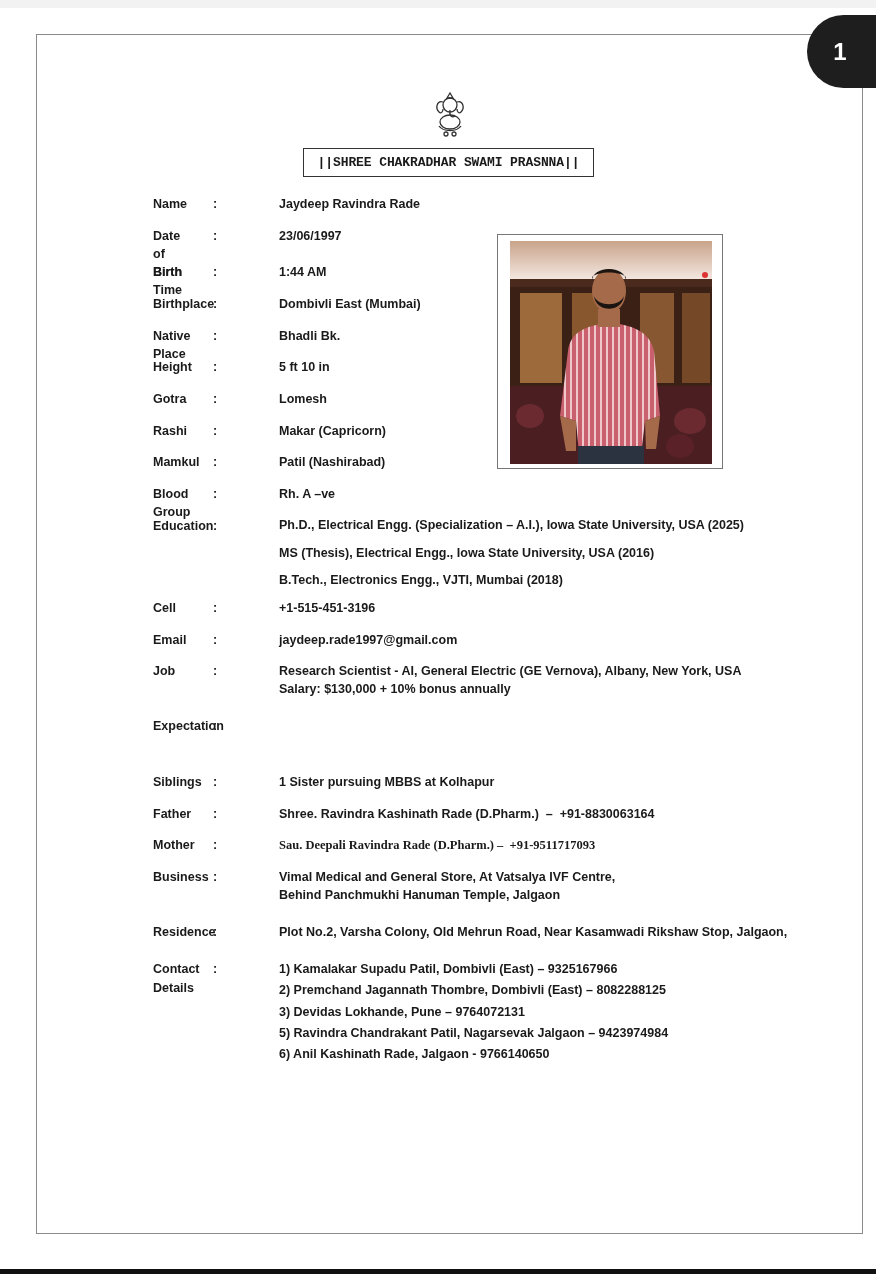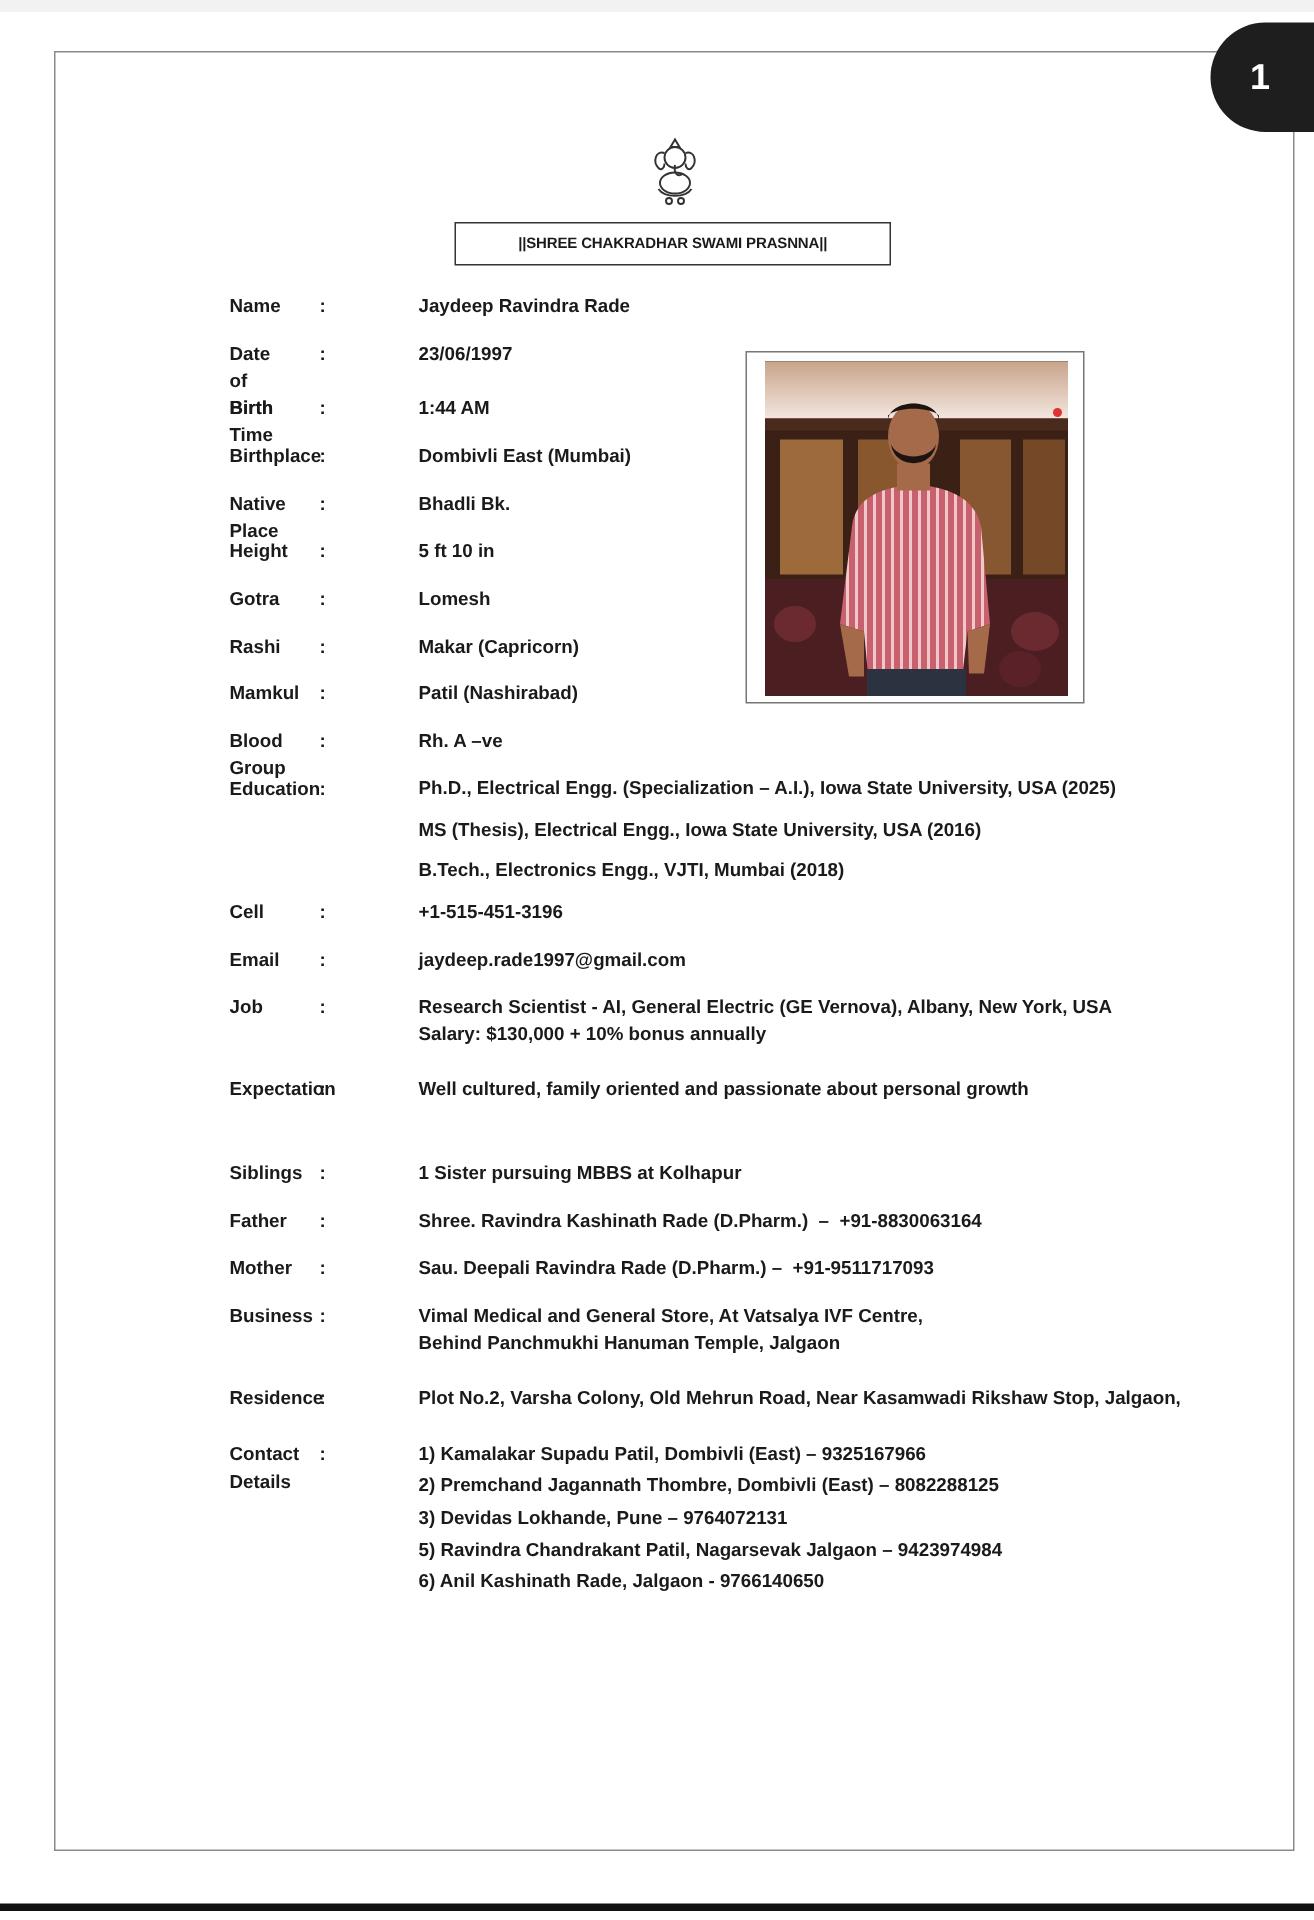--- a/index.html
+++ b/index.html
@@ -3,21 +3,21 @@
   <meta charset="utf-8">
   <style>
     * { box-sizing: border-box; margin: 0; padding: 0; }
     html, body { width: 876px; height: 1280px; background: #ffffff; overflow: hidden; }
     body { position: relative; font-family: "Liberation Sans", "DejaVu Sans", sans-serif; color: #1a1a1a; }
     .top-bar { position: absolute; left: 0; top: 0; width: 876px; height: 8px; background: #f2f2f2; }
     .page-frame { position: absolute; left: 36px; top: 34px; width: 827px; height: 1200px; border: 1px solid #8a8a8a; background: #fff; }
     .page-badge { position: absolute; left: 807px; top: 15px; width: 80px; height: 73px; background: #1e1e1e; border-radius: 37px 0 0 37px; color: #fff; font-size: 24px; font-weight: bold; display: flex; align-items: center; justify-content: center; padding-right: 14px; }
     .bottom-bar { position: absolute; left: 0; top: 1269px; width: 876px; height: 5px; background: #111; }
     .ganesha { position: absolute; left: 431px; top: 90px; width: 38px; height: 48px; }
-    .title-box { position: absolute; left: 303px; top: 148px; width: 291px; height: 29px; border: 1px solid #333; display: flex; align-items: center; justify-content: center; font-size: 10px; font-weight: bold; letter-spacing: -0.1px; }
+    .title-box { position: absolute; left: 303px; top: 148px; width: 291px; height: 29px; border: 1px solid #333; display: flex; align-items: center; justify-content: center; font-size: 13px; font-weight: bold; letter-spacing: -0.1px; font-family: Liberation Mono, monospace; }
     .photo-frame { position: absolute; left: 497px; top: 234px; width: 226px; height: 235px; border: 1px solid #777; background: #fff; }
     .photo { position: absolute; left: 12px; top: 6px; width: 202px; height: 223px; overflow: hidden; background: #3a2218; }
     .row { position: absolute; left: 117px; font-size: 12.5px; font-weight: bold; line-height: 18px; }
     .row .label { position: absolute; left: 0; width: 90px; padding-left: 36px; }
     .row .colon { position: absolute; left: 96px; }
     .row .value { position: absolute; left: 118px; white-space: nowrap; margin-left: 44px; }
     .row .value div { white-space: nowrap; }
   </style>
 </head>
 <body>
@@ -195,21 +195,20 @@
   <div class="value">
     <div>Research Scientist - AI, General Electric (GE Vernova), Albany, New York, USA</div>
     <div>Salary: $130,000 + 10% bonus annually</div>
   </div>
 </div>
 
 <div class="row" style="top:717px;">
   <span class="label">Expectation</span>
   <span class="colon">:</span>
   <div class="value">
-    <div>Well cultured, family oriented and passionate about personal growth</div>
   </div>
 </div>
 
 <div class="row" style="top:773px;">
   <span class="label">Siblings</span>
   <span class="colon">:</span>
   <div class="value">
       <div>1 Sister pursuing MBBS at Kolhapur</div>
     </div>
 </div>
@@ -219,21 +218,21 @@
   <span class="colon">:</span>
   <div class="value">
       <div style="white-space:pre;">Shree. Ravindra Kashinath Rade (D.Pharm.)  –  +91-8830063164</div>
     </div>
 </div>
 
 <div class="row" style="top:836px;">
   <span class="label">Mother</span>
   <span class="colon">:</span>
   <div class="value">
-      <div style="white-space:pre;">Sau. Deepali Ravindra Rade (D.Pharm.) –  +91-9511717093</div>
+      <div style="white-space:pre;font-family:Liberation Serif, serif;">Sau. Deepali Ravindra Rade (D.Pharm.) –  +91-9511717093</div>
     </div>
 </div>
 
 <div class="row" style="top:868px;">
   <span class="label">Business</span>
   <span class="colon">:</span>
   <div class="value">
     <div>Vimal Medical and General Store, At Vatsalya IVF Centre,</div>
     <div>Behind Panchmukhi Hanuman Temple, Jalgaon</div>
   </div>

